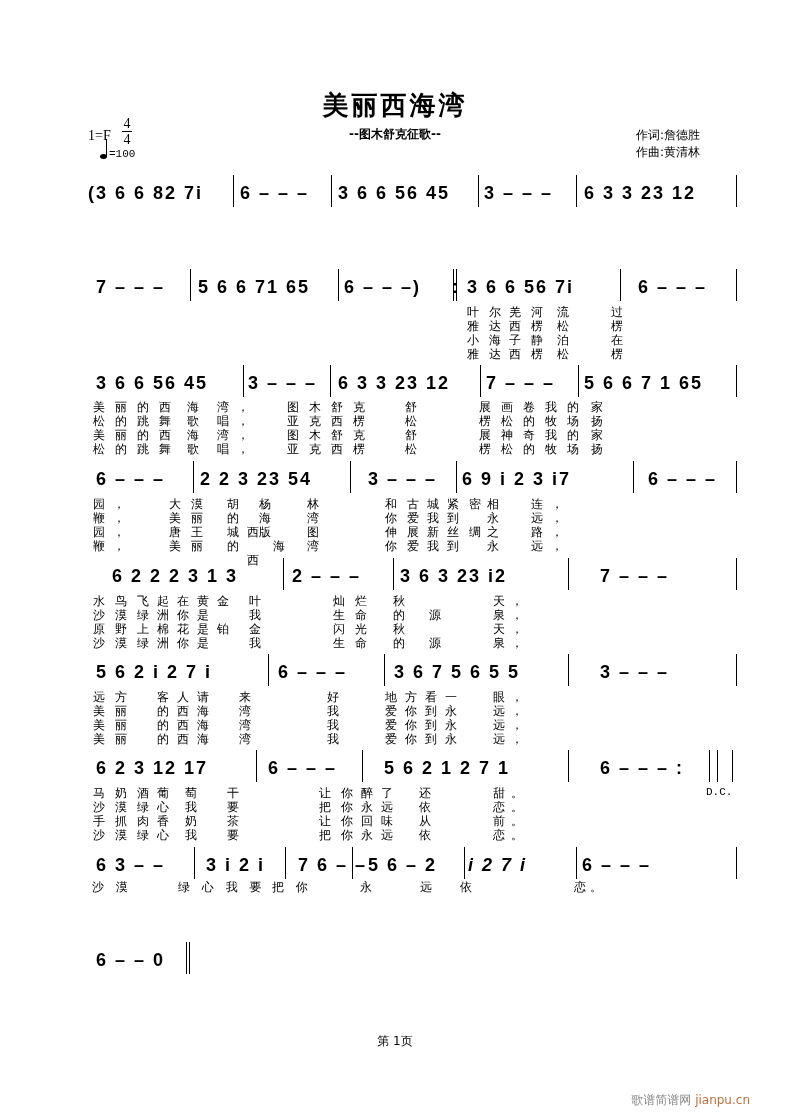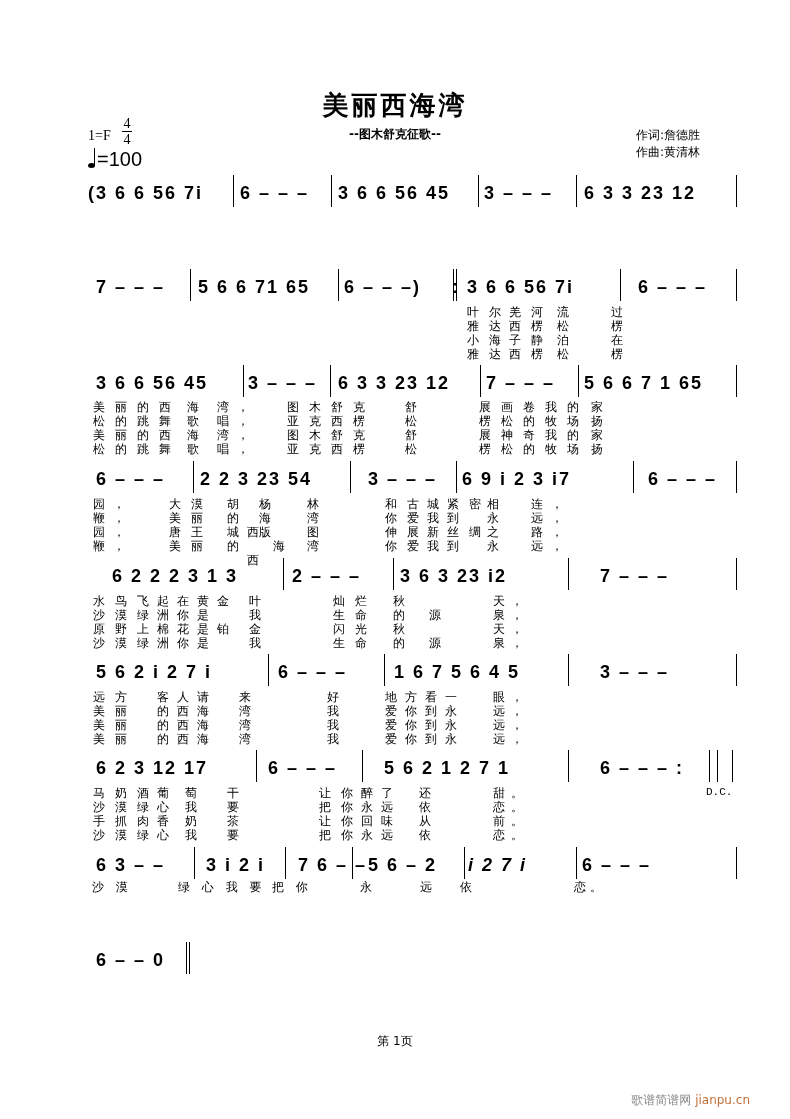--- a/index.html
+++ b/index.html
@@ -2,21 +2,21 @@
 <html><head>
 <meta charset="utf-8">
 <style>
   html,body{margin:0;padding:0;background:#fff;}
   body{width:790px;height:1119px;position:relative;overflow:hidden;font-family:"DejaVu Sans",sans-serif;color:#000;}
   .title{position:absolute;left:0;width:790px;top:88px;text-align:center;font-size:26px;font-weight:bold;letter-spacing:3px;}
   .subtitle{position:absolute;left:0;width:790px;top:126px;text-align:center;font-size:12px;font-weight:bold;}
   .key{position:absolute;left:88px;top:128px;font-family:"Liberation Serif",serif;font-size:14px;}
   .meter{position:absolute;left:122px;top:116px;font-family:"Liberation Serif",serif;font-size:14px;text-align:center;line-height:15px;}
   .meter .line{display:block;border-top:1px solid #000;width:10px;margin:0 auto;}
-  .tempo{position:absolute;left:88px;top:148px;font-family:Liberation Sans, sans-serif;font-size:20px;}
+  .tempo{position:absolute;left:100px;top:148px;font-family:Liberation Mono, monospace;font-size:11px;}
   .tempo .note{display:inline-block;width:7px;height:5px;background:#000;border-radius:50%;position:relative;top:2px;margin-right:2px;}
   .tempo .note:before{content:"";position:absolute;right:0;bottom:2px;width:1px;height:18px;background:#000;}
   .credits{position:absolute;left:636px;top:127px;font-size:12px;line-height:17px;}
   .system{position:absolute;left:88px;width:650px;height:32px;}
   .barline{position:absolute;top:-8px;width:1px;height:32px;background:#000;}
   .measure{position:absolute;top:0;font-weight:bold;font-size:18px;font-family:"Liberation Sans",sans-serif;white-space:nowrap;letter-spacing:2px;}
   .lyrics{position:absolute;font-size:12px;line-height:14px;}
   .lyric-col{position:absolute;width:14px;text-align:center;}
   .dc{position:absolute;font-family:"Liberation Mono",monospace;font-size:11px;}
   .page-num{position:absolute;left:0;width:790px;top:1033px;text-align:center;font-size:12px;}
@@ -35,21 +35,21 @@
   <span>4</span>
 </div>
 <div class="tempo"><span class="note"></span><span>=100</span></div>
 <div class="credits">
   <div>作词:詹德胜</div>
   <div>作曲:黄清林</div>
 </div>
 
 <div id="score">
     <div class="system" style="top: 183px;">
-      <div class="measure" style="left: 0px;">(3 6 6 56 7i</div>
+      <div class="measure" style="left: 0px;">(3 6 6 82 7i</div>
       <div class="measure" style="left: 152px;">6 – – –</div>
       <div class="measure" style="left: 250px;">3 6 6 56 45</div>
       <div class="measure" style="left: 396px;">3 – – –</div>
       <div class="measure" style="left: 496px;">6 3 3 23 12</div>
       <div class="barline" style="left: 145px;"></div>
       <div class="barline" style="left: 243px;"></div>
       <div class="barline" style="left: 390px;"></div>
       <div class="barline" style="left: 488px;"></div>
       <div class="barline" style="left: 648px;"></div>
     </div>
@@ -96,21 +96,21 @@
       <div class="measure" style="left: 312px;">3 6 3 23 i2</div>
       <div class="measure" style="left: 512px;">7 – – –</div>
       <div class="barline" style="left: 195px;"></div>
       <div class="barline" style="left: 305px;"></div>
       <div class="barline" style="left: 480px;"></div>
       <div class="barline" style="left: 648px;"></div>
     </div>
     <div class="system" style="top: 662px;">
       <div class="measure" style="left: 8px;">5 6 2 i 2 7 i</div>
       <div class="measure" style="left: 190px;">6 – – –</div>
-      <div class="measure" style="left: 306px;">1 6 7 5 6 4 5</div>
+      <div class="measure" style="left: 306px;">3 6 7 5 6 5 5</div>
       <div class="measure" style="left: 512px;">3 – – –</div>
       <div class="barline" style="left: 180px;"></div>
       <div class="barline" style="left: 296px;"></div>
       <div class="barline" style="left: 480px;"></div>
       <div class="barline" style="left: 648px;"></div>
     </div>
     <div class="system" style="top: 758px;">
       <div class="measure" style="left: 8px;">6 2 3 12 17</div>
       <div class="measure" style="left: 180px;">6 – – –</div>
       <div class="measure" style="left: 296px;">5 6 2 1 2 7 1</div>

